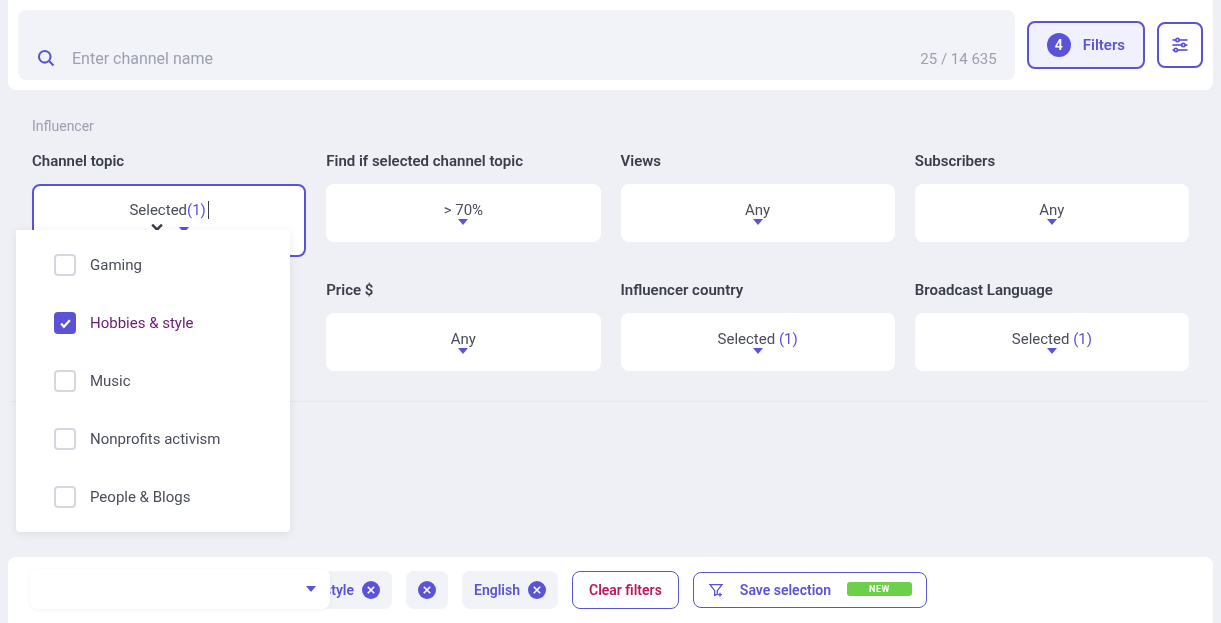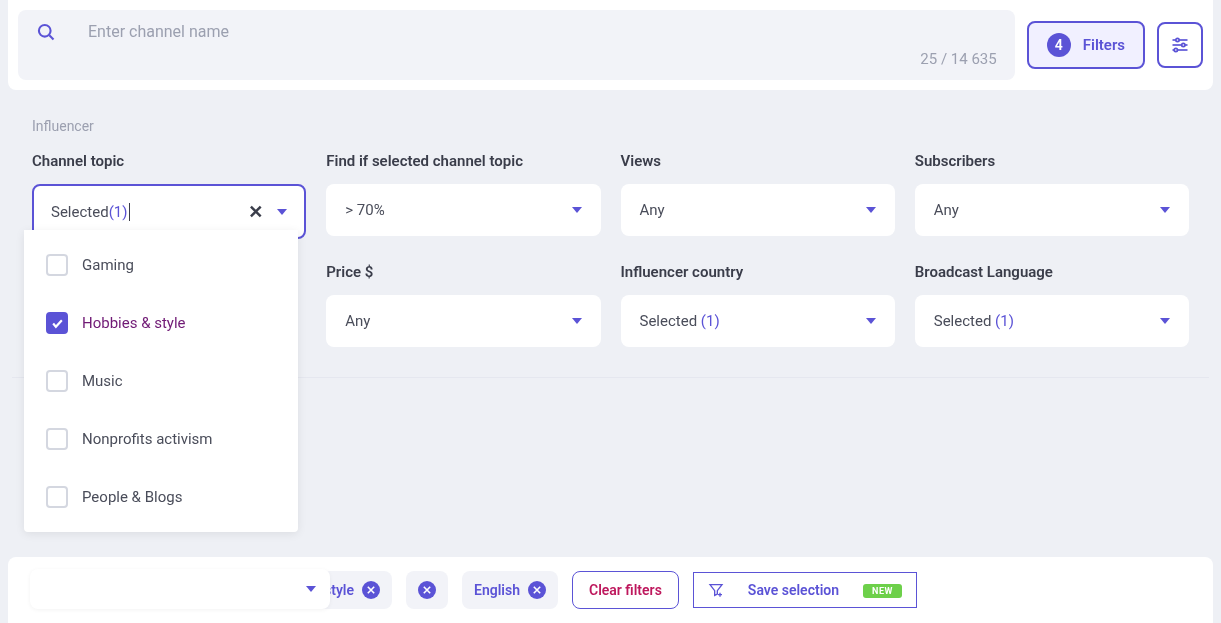--- a/index.html
+++ b/index.html
@@ -20,25 +20,24 @@
       padding: 10px;
       border-radius: 0 0 8px 8px;
       display: flex;
       align-items: center;
       gap: 12px;
       margin: 0 8px;
     }
     .search-container {
       flex: 1;
       display: flex;
-      align-items: flex-start;
+      align-items: flex-end;
       background: #f2f3f8;
       border-radius: 8px;
       padding: 12px 18px;
-      gap: 16px;
     }
     .search-icon {
       width: 20px;
       height: 20px;
       margin-right: 16px;
     }
     .search-input {
       flex: 1;
       border: none;
       background: transparent;
@@ -117,20 +116,21 @@
       background: white;
       border: 1px solid transparent;
       border-radius: 8px;
       padding: 16px 18px;
       display: flex;
       align-items: center;
       justify-content: space-between;
       cursor: pointer;
       font-size: 15px;
       color: #4a4d5a;
+      flex-direction: column;
     }
     .dropdown.active {
       border: 2px solid #5b53d6;
       padding: 15px 17px;
     }
     .dropdown .count {
       color: #5b53d6;
     }
     .dropdown-chevron {
       width: 0;
@@ -154,29 +154,29 @@
       display: inline-block;
       width: 1px;
       height: 18px;
       background: #3a3d4a;
       margin-left: 2px;
       vertical-align: middle;
     }
     .dropdown-menu {
       position: absolute;
       top: 230px;
-      left: 24px;
+      left: 16px;
       width: 274px;
       max-height: 372px;
       background: white;
       border-radius: 0 0 4px 4px;
       box-shadow: 0 2px 10px rgba(0,0,0,0.08);
       overflow-y: auto;
       z-index: 100;
-      padding: 6px 0;
+      padding: 6px 16px;
     }
     .dropdown-menu::-webkit-scrollbar {
       width: 14px;
     }
     .dropdown-menu::-webkit-scrollbar-track {
       background: #f5f6fa;
     }
     .dropdown-menu::-webkit-scrollbar-thumb {
       background: #c2c5d0;
     }
@@ -269,37 +269,37 @@
       border-radius: 8px;
       padding: 10px 16px;
       color: #be185d;
       font-size: 14px;
       font-weight: 600;
       cursor: pointer;
       background: white;
     }
     .save-btn {
       border: 1.5px solid #5b53d6;
-      border-radius: 0;
+      border-radius: 8px;
       padding: 9px 14px;
       color: #5b53d6;
       font-size: 14px;
       font-weight: 600;
       cursor: pointer;
       background: white;
       display: flex;
-      align-items: flex-end;
-      gap: 24px;
+      align-items: flex-start;
+      gap: 16px;
     }
     .new-badge {
       background: #6dd04a;
       color: white;
       font-size: 9px;
       font-weight: 700;
-      padding: 2px 9px;
+      padding: 2px 22px;
       border-radius: 3px;
       letter-spacing: 0.5px;
     }
     .hidden-dropdown {
       position: absolute;
       bottom: 14px;
       left: 30px;
       width: 300px;
       height: 40px;
       background: white;

